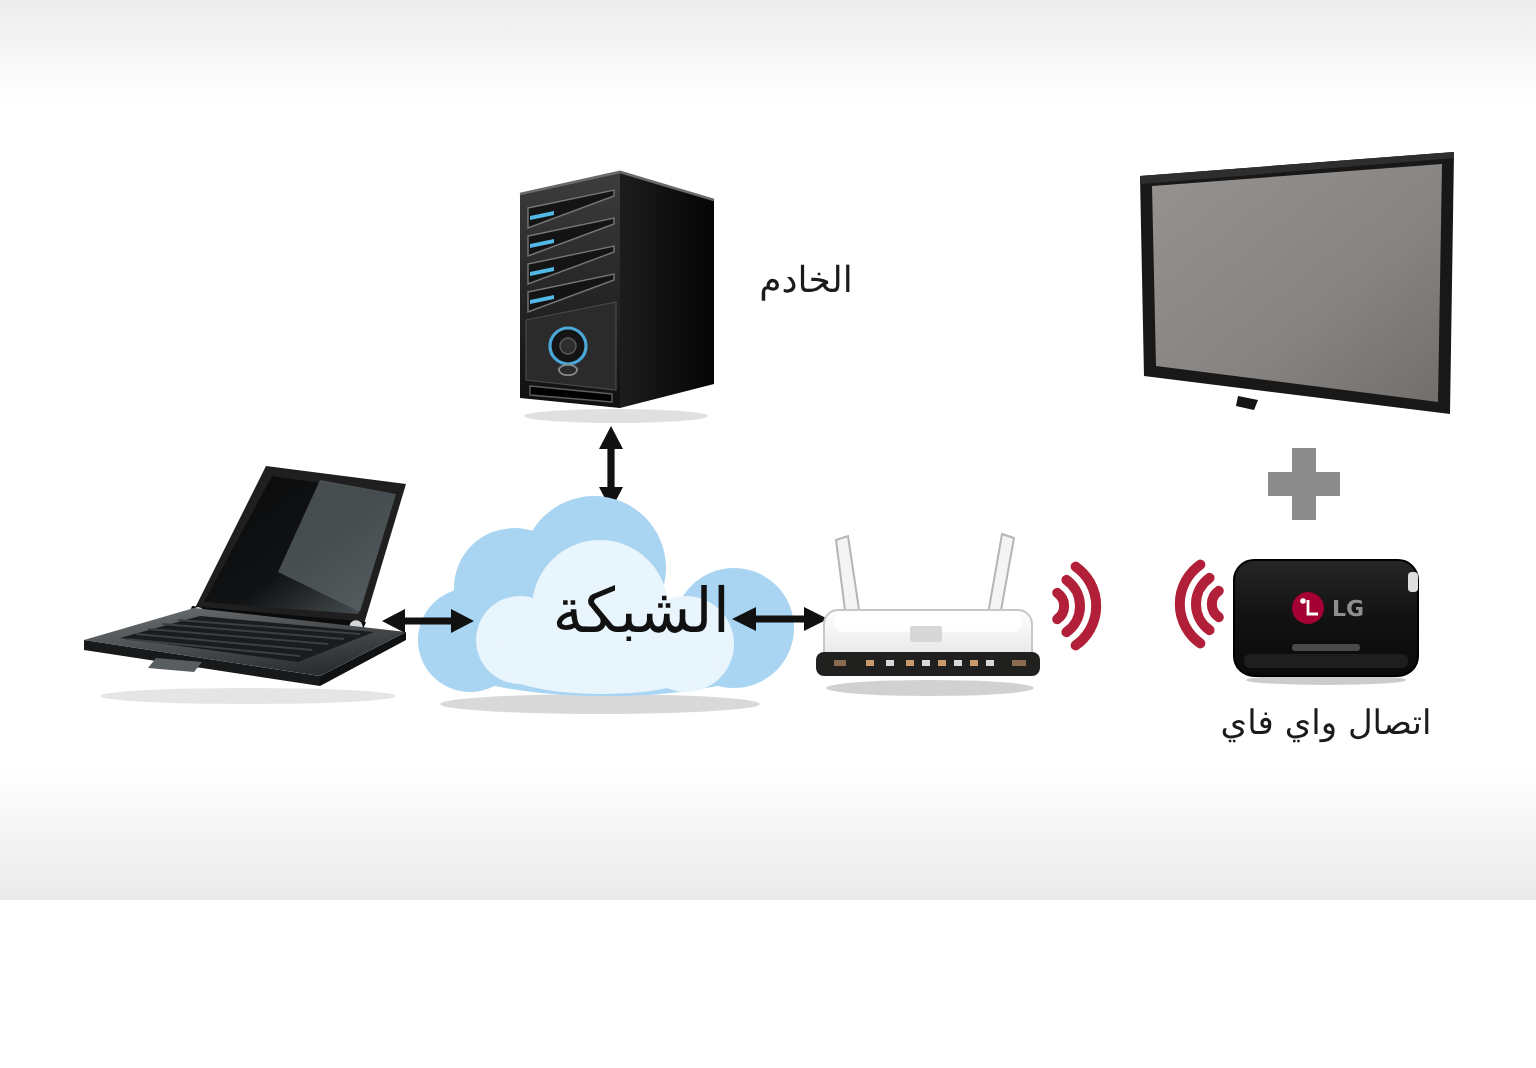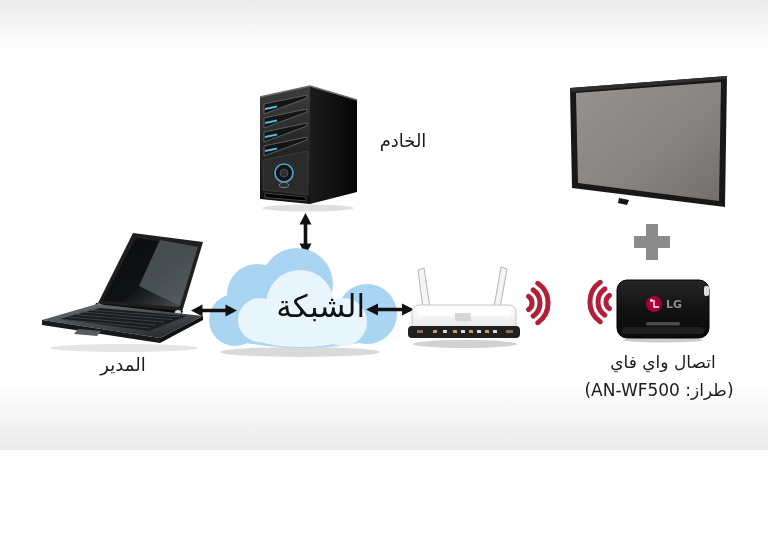--- a/index.html
+++ b/index.html
@@ -122,21 +122,20 @@
         <line x1="30" y1="93" x2="118" y2="101"></line>
         <line x1="36" y1="90.5" x2="126" y2="98"></line>
         <line x1="43" y1="88" x2="134" y2="95.5"></line>
         <line x1="51" y1="86" x2="142" y2="93"></line>
         <line x1="25" y1="95.5" x2="112" y2="104"></line>
       </g>
 
       <polygon points="40,105 63,107 59,112 36,110" fill="#585d60"></polygon>
     </svg>
   </div>
-  <div class="abs label" style="left:73px;top:354px;width:100px;" dir="rtl">المدير</div>
 
   <div class="abs" style="left:191px;top:304px;">
     <svg width="46" height="13" viewBox="0 0 46 13">
       <path d="M0 6.5 L11.5 0.5 L11.5 4.7 L34.5 4.7 L34.5 0.5 L46 6.5 L34.5 12.5 L34.5 8.3 L11.5 8.3 L11.5 12.5 Z" fill="#111"></path>
     </svg>
   </div>
 
   <div class="abs" style="left:366px;top:303px;">
     <svg width="48" height="13" viewBox="0 0 46 13" preserveAspectRatio="none">
       <path d="M0 6.5 L11.5 0.5 L11.5 4.7 L34.5 4.7 L34.5 0.5 L46 6.5 L34.5 12.5 L34.5 8.3 L11.5 8.3 L11.5 12.5 Z" fill="#111"></path>
@@ -239,15 +238,14 @@
         <circle cx="38" cy="25" r="8" fill="#a50034"></circle>
         <circle cx="35.5" cy="21.5" r="1.4" fill="#ffffff"></circle>
         <path d="M38 21 L38 28 L43 28" fill="none" stroke="#ffffff" stroke-width="1.4"></path>
       </g>
       <text x="50" y="29" font-family="DejaVu Sans, sans-serif" font-size="11" font-weight="bold" fill="#8f8f8f">LG</text>
       <rect x="30" y="43" width="34" height="3.5" rx="1.5" fill="#4a4a4a"></rect>
     </svg>
   </div>
 
   <div class="abs label label-sm" style="left:583px;top:352px;width:160px;" dir="rtl">اتصال واي فاي</div>
-  <div class="abs label label-sm" style="left:579px;top:380px;width:160px;" dir="rtl">(طراز: AN-WF500)</div>
 
 </div>
 
 </body></html>

